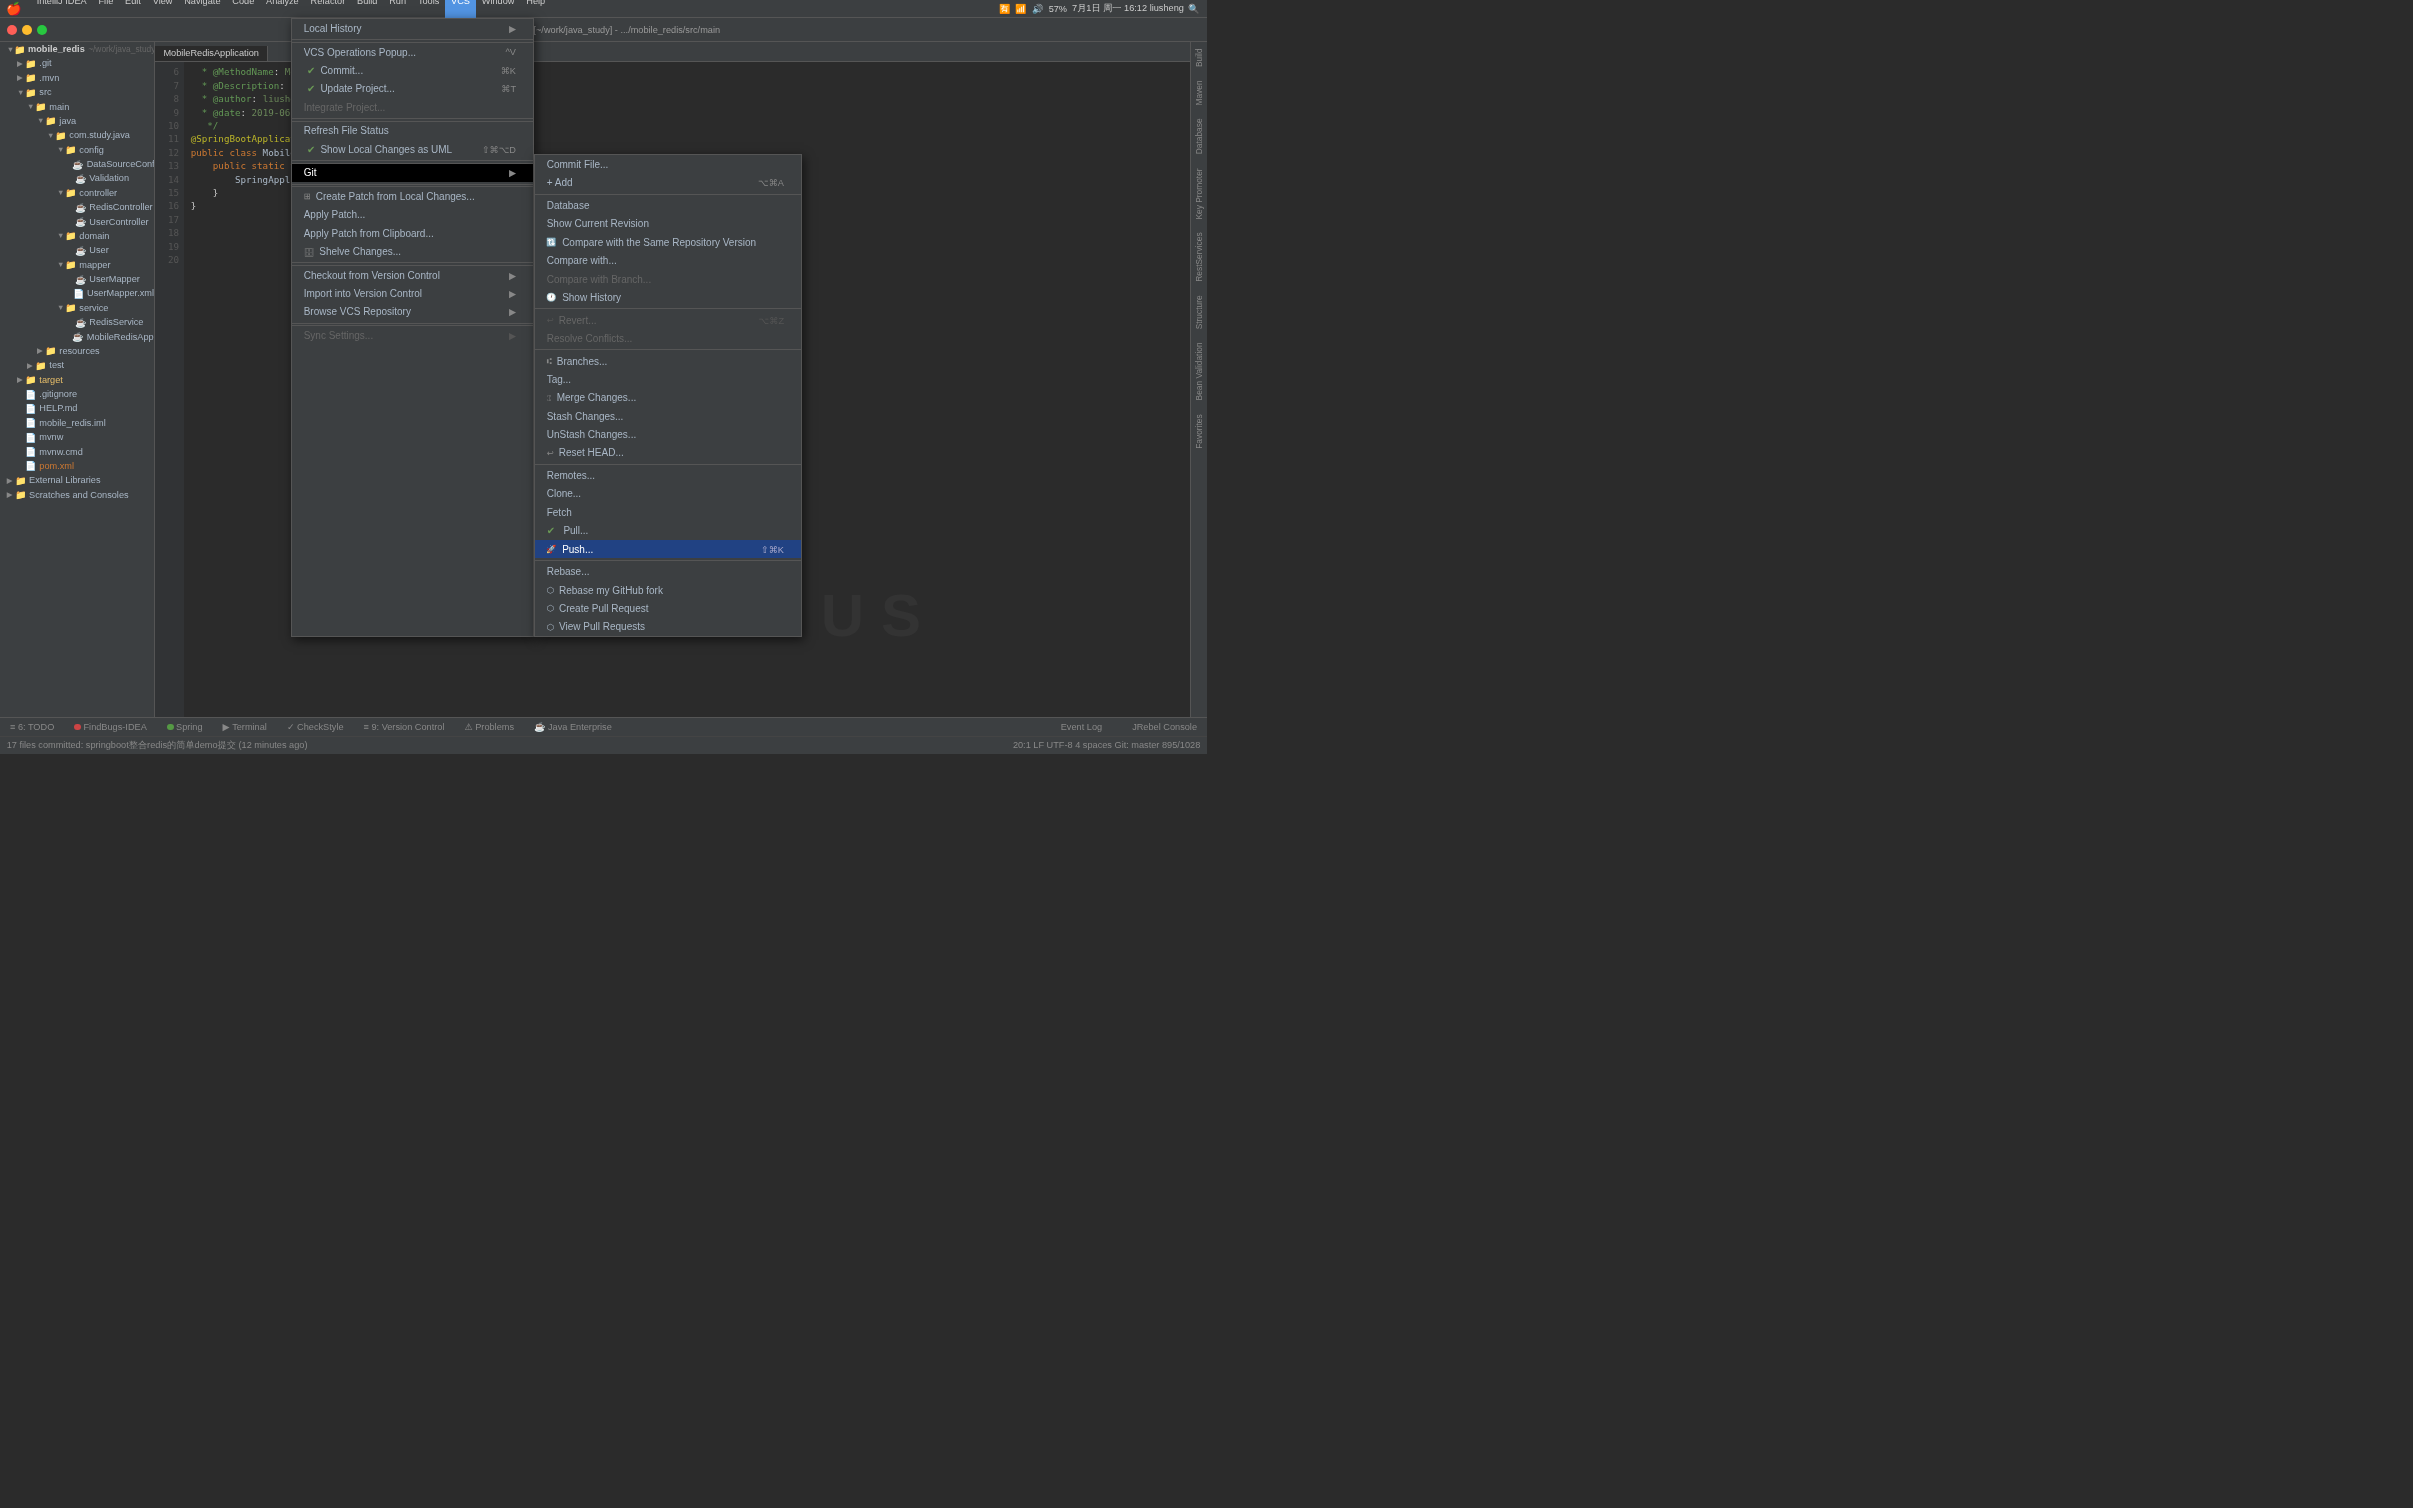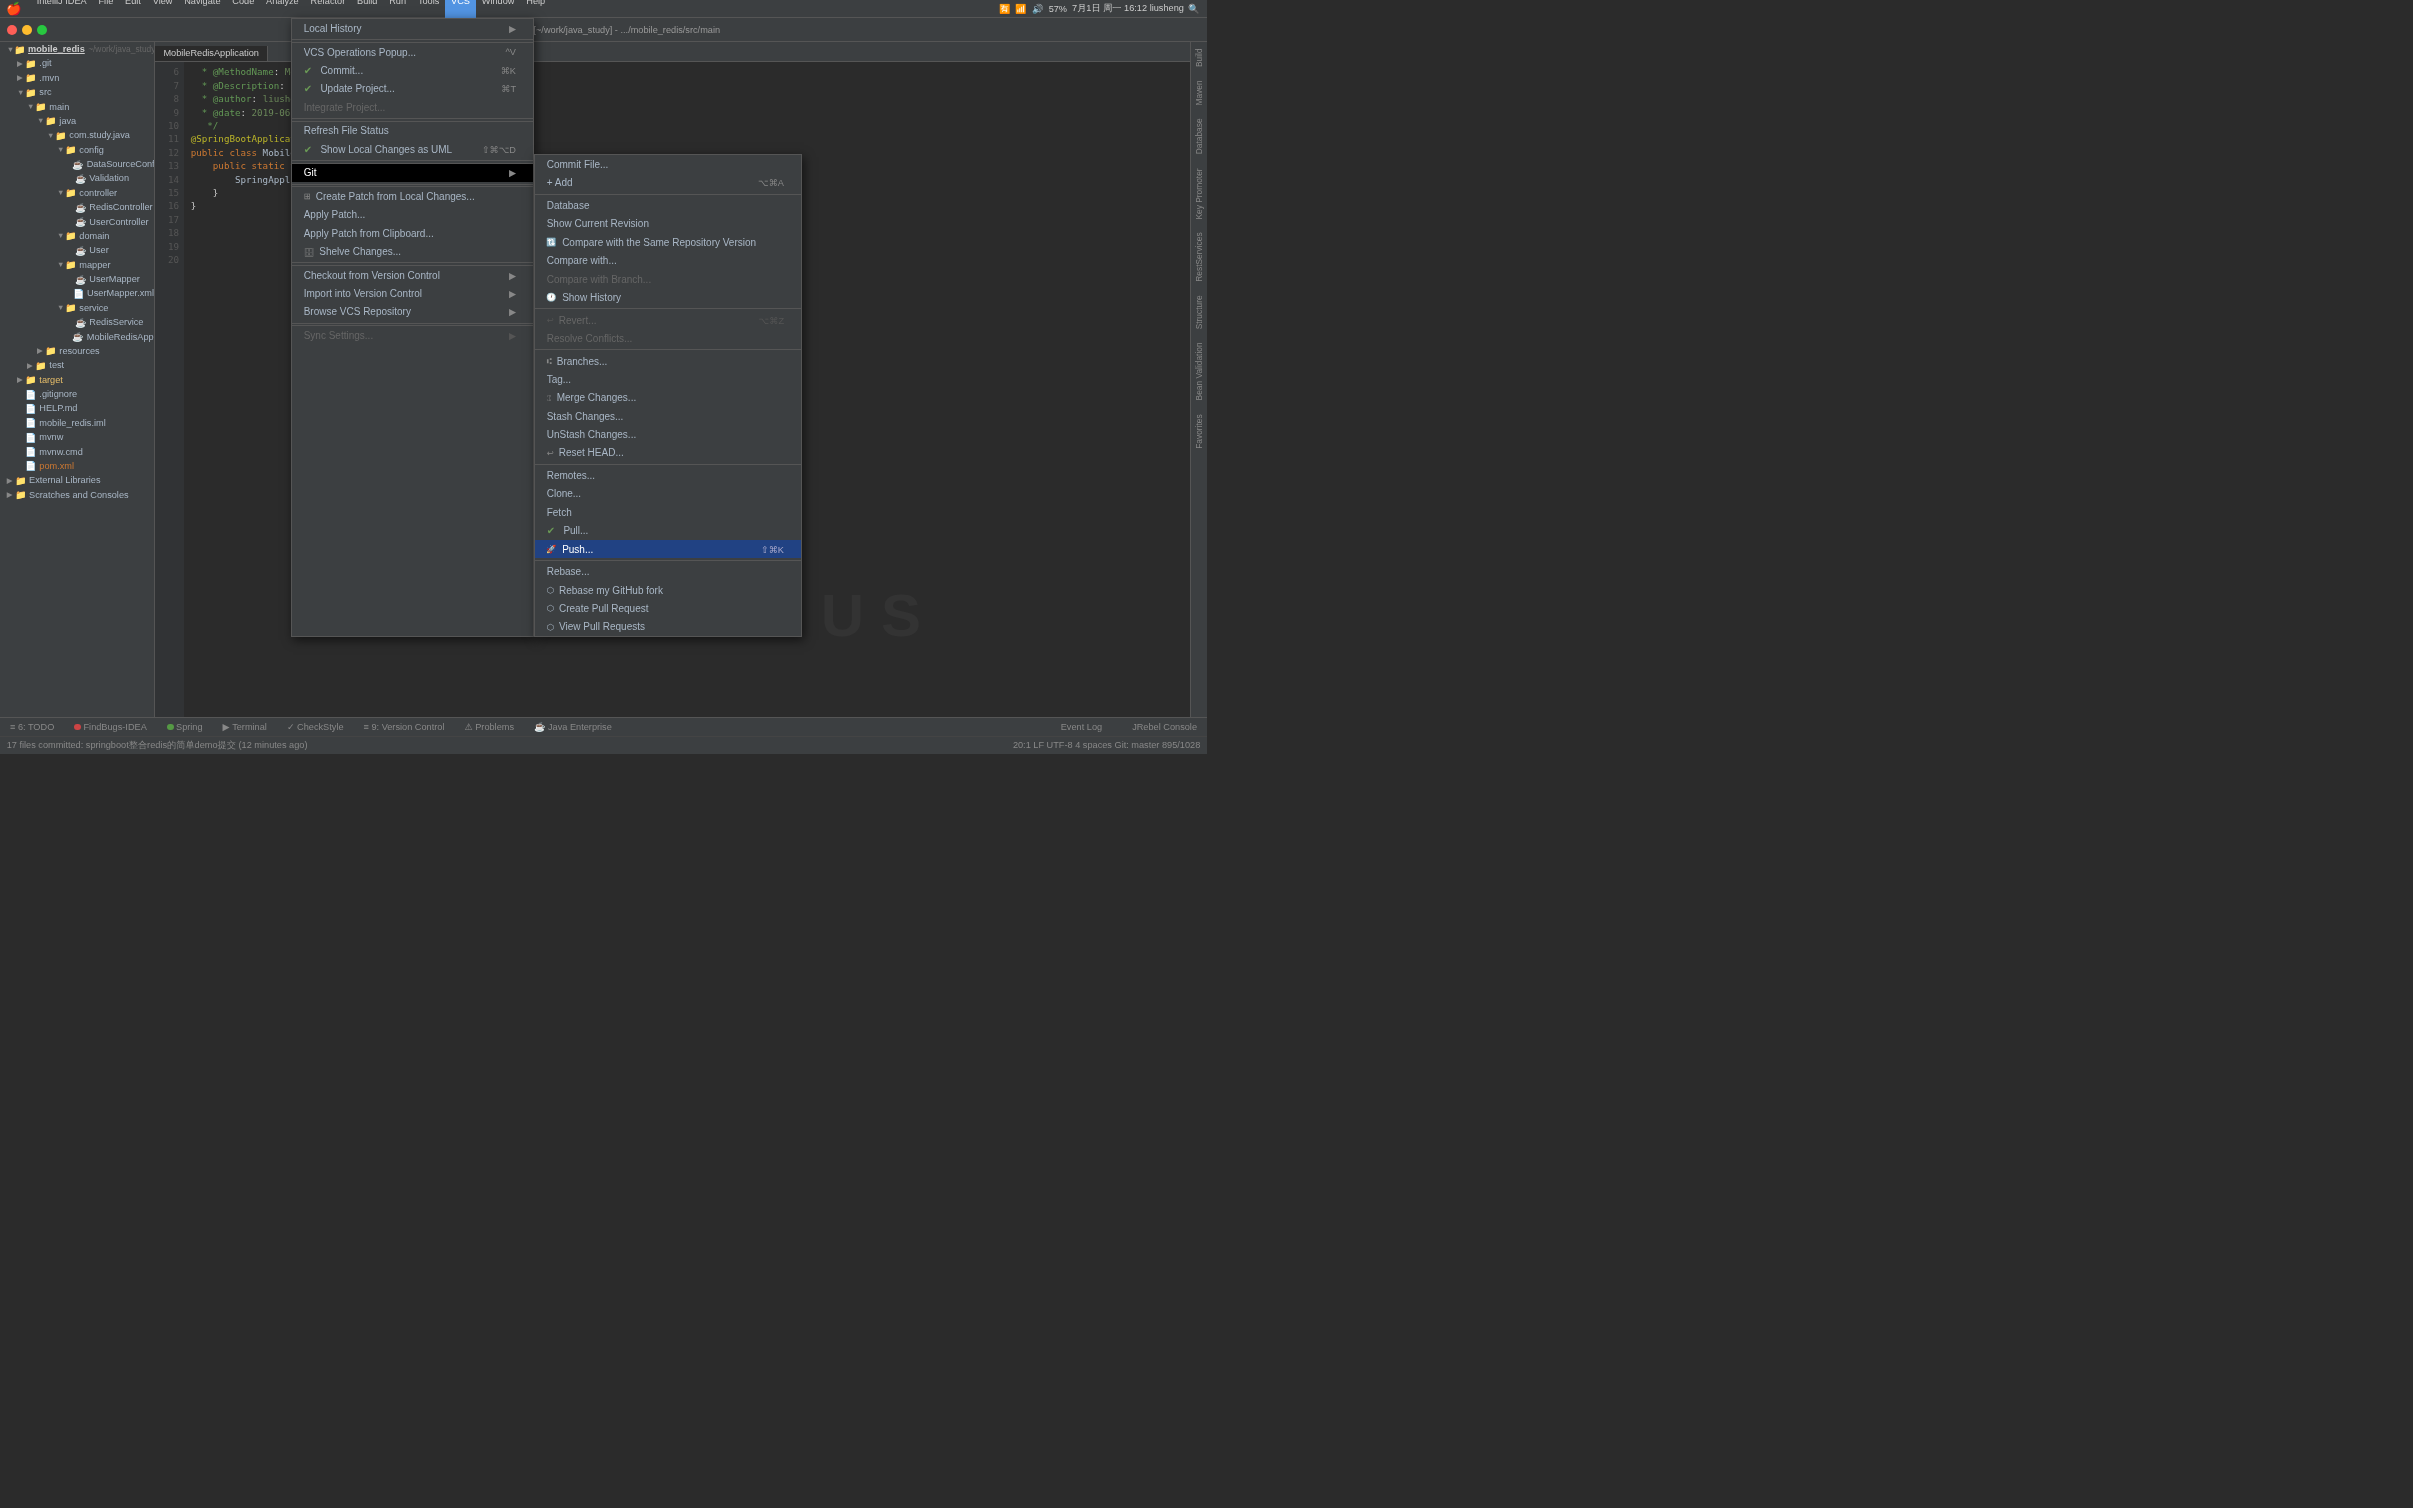--- a/index.html
+++ b/index.html
@@ -157,20 +157,21 @@
       z-index: 999;
       display: flex;
     }
     .dropdown-menu {
       background: #3c3f41;
       border: 0.8px solid #555;
       box-shadow: 1.7px 3.4px 10px rgba(0,0,0,0.6);
       min-width: 235px;
       font-size: 10px;
       color: #a9b7c6;
+      text-align: right;
     }
     .dropdown-menu .menu-section { border-top: 0.8px solid #555; }
     .dropdown-menu .menu-section:first-child { border-top: none; }
     .menu-row {
       padding: 3.4px 17px 3.4px 11.7px;
       display: flex;
       align-items: center;
       justify-content: space-between;
       cursor: pointer;
       height: 18.4px;
@@ -305,21 +306,21 @@
   <span>java_study [~/work/java_study] - .../mobile_redis/src/main</span>
 </div>
 
 <div id="main-layout">
 
   <div id="sidebar">
 
     <div class="tree-item tree-indent-1">
       <span class="tree-arrow">▼</span>
       <span class="folder-icon">📁</span>
-      <span class="item-text" style="font-weight:bold;color:#ccc;text-decoration:underline;">mobile_redis</span>
+      <span class="item-text" style="font-weight:bold;color:#ccc;">mobile_redis</span>
       <span style="color:#666;font-size:8.4px;margin-left:3.4px;">~/work/java_study/mobile_re...</span>
     </div>
     <div class="tree-item tree-indent-2">
       <span class="tree-arrow">▶</span>
       <span class="folder-icon">📁</span>
       <span class="item-text">.git</span>
     </div>
     <div class="tree-item tree-indent-2">
       <span class="tree-arrow">▶</span>
       <span class="folder-icon">📁</span>

